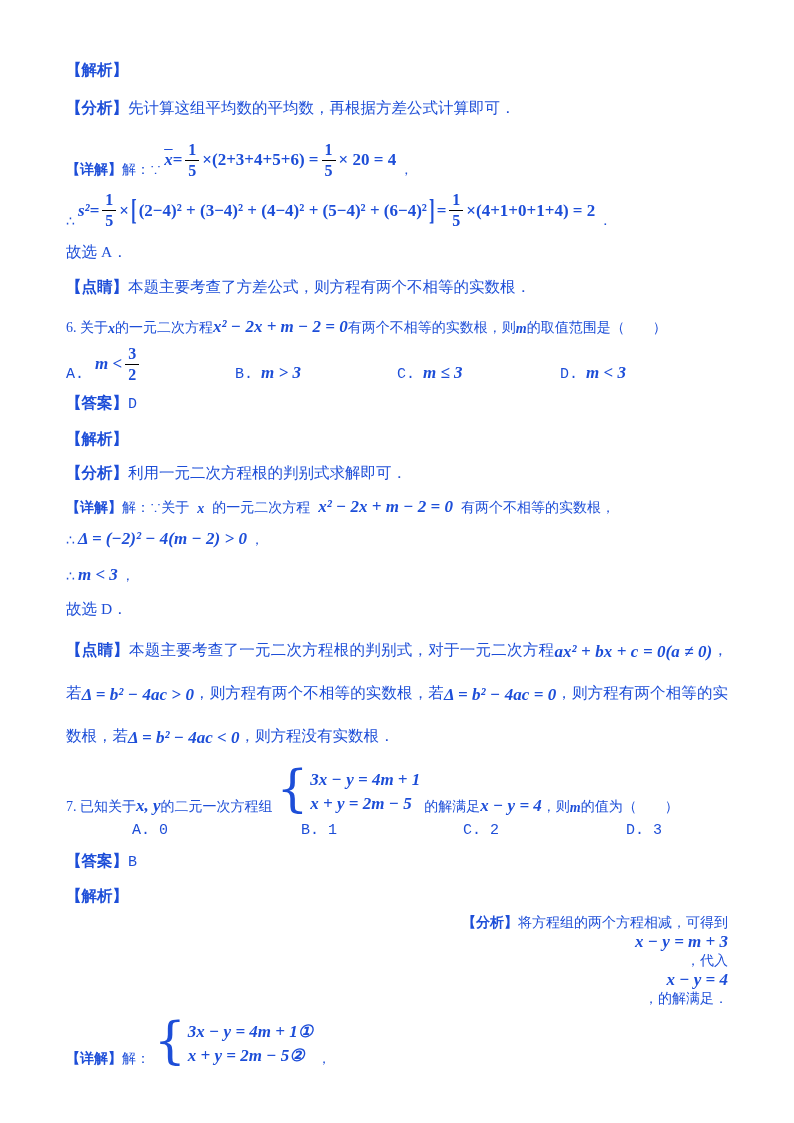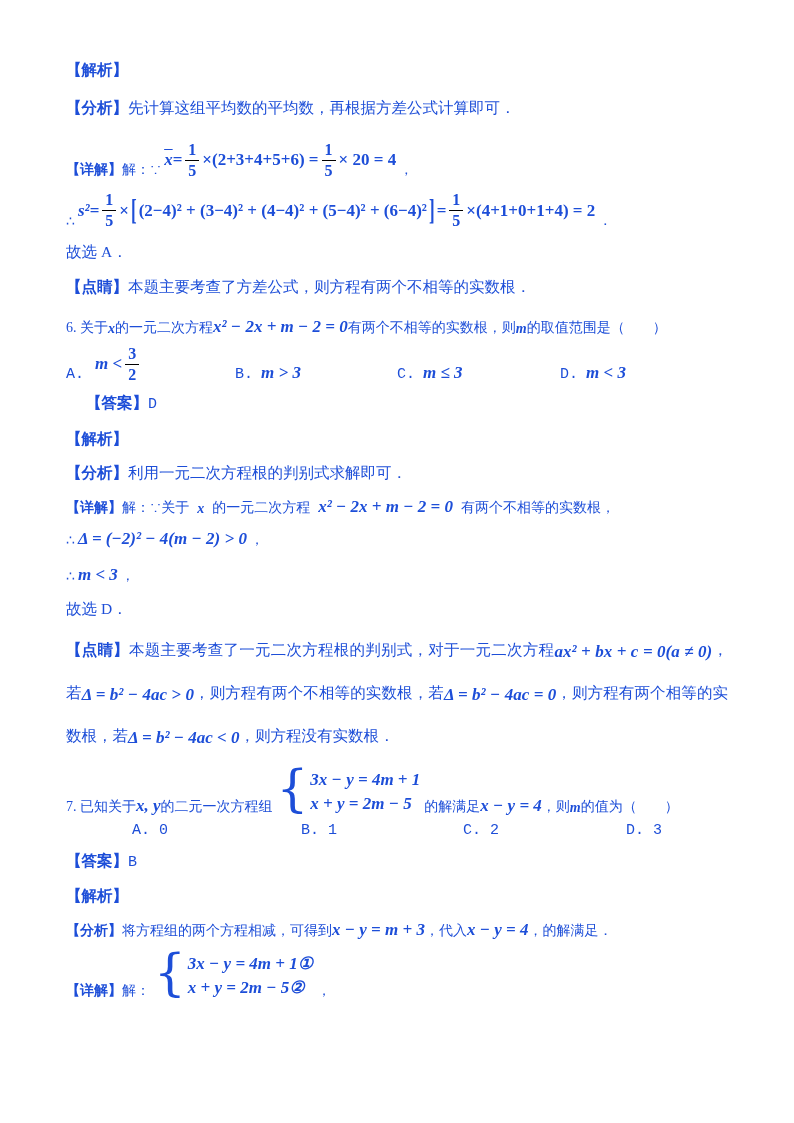--- a/index.html
+++ b/index.html
@@ -49,33 +49,33 @@
 
   
   #s5-jiexi    { margin-top:2px; }
   #s5-fenxi    { margin-top:19px;font-family:Liberation Mono, monospace; }
   #s5-f1       { margin-top:22px; }
   #s5-f2       { margin-top:12px; }
   #s5-guxuan   { margin-top:12px; }
   #s5-dianjing { margin-top:15px; }
   #q6-stem     { margin-top:20px; }
   #q6-opts     { margin-top:8px; }
-  #q6-daan     { margin-top:10px;margin-left:20px; }
+  #q6-daan     { margin-top:10px; }
   #q6-jiexi    { margin-top:14px; }
   #q6-fenxi    { margin-top:14px; }
   #q6-xj       { margin-top:14px;gap:8px; }
   #q6-delta    { margin-top:12px; }
   #q6-m3       { margin-top:16px; }
   #q6-guxuan   { margin-top:14px; }
   #q6-dj       { margin-top:10px; }
   #q7-stem     { margin-top:10px; }
   #q7-opts     { margin-top:6px;justify-content:center; }
   #q7-daan     { margin-top:12px; }
   #q7-jiexi    { margin-top:14px; }
-  #q7-fenxi    { margin-top:14px; }
+  #q7-fenxi    { margin-top:8px;flex-direction:column; }
   #q7-xj       { margin-top:12px; }
 </style>
 </head>
 <body>
 
 <div class="page">
 
   <p class="cn" id="s5-jiexi"><span class="lab">【解析】</span></p>
 
   <p class="cn" id="s5-fenxi"><span class="lab">【分析】</span><span>先计算这组平均数的平均数，再根据方差公式计算即可．</span></p>

